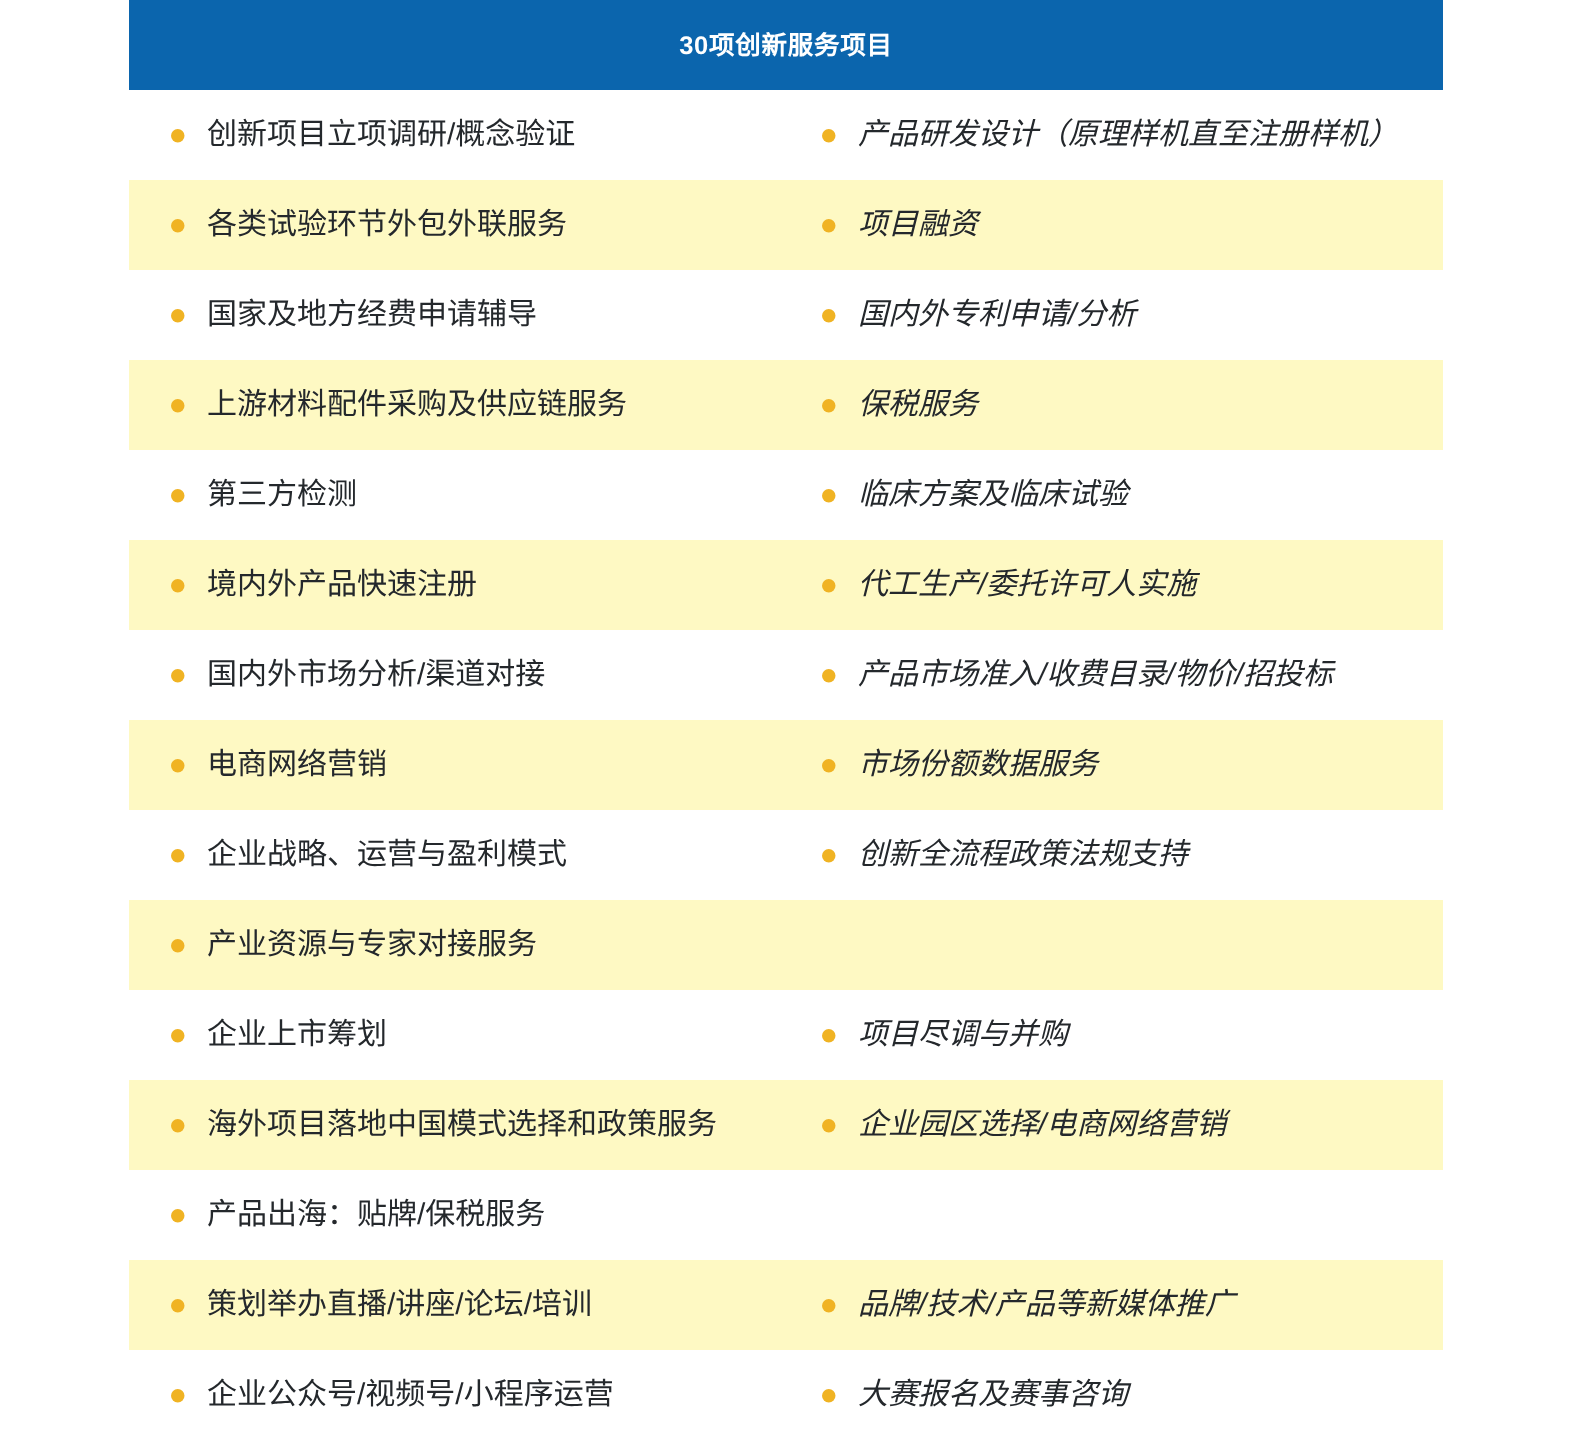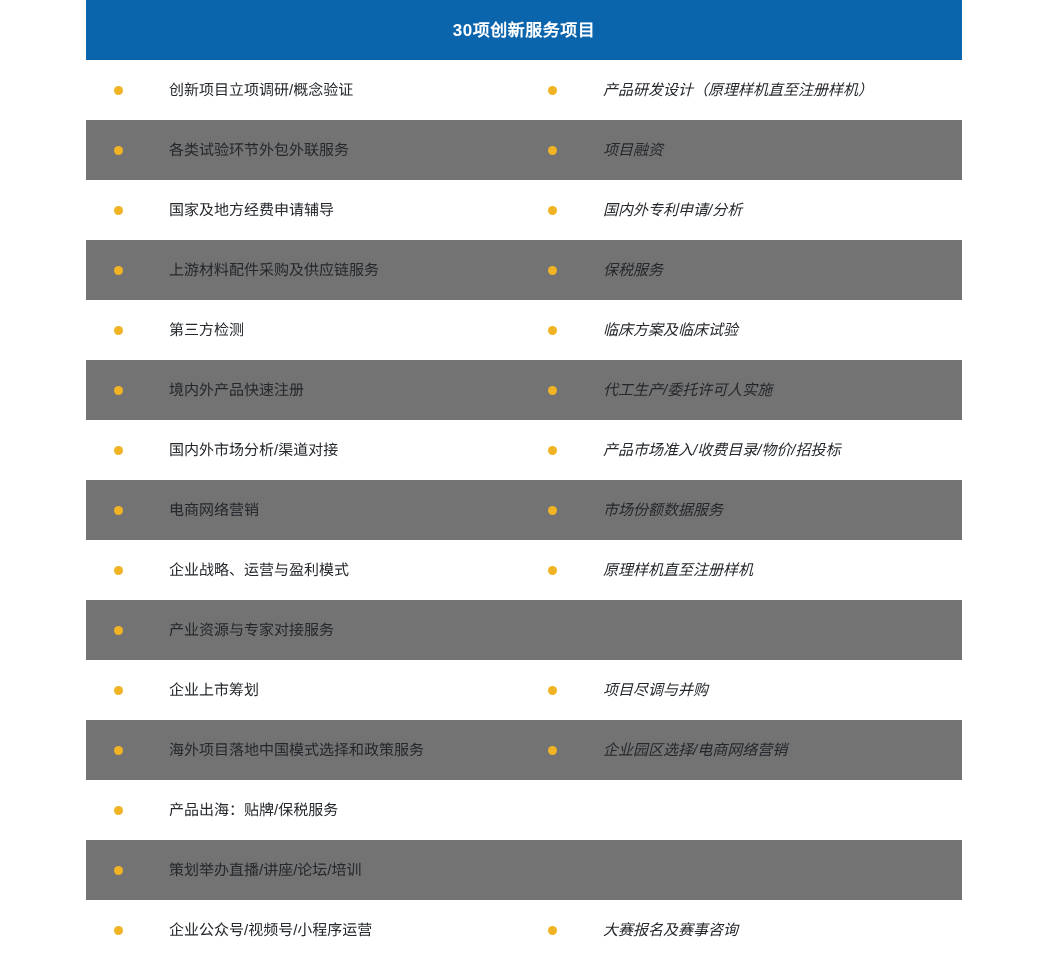--- a/index.html
+++ b/index.html
@@ -40,21 +40,21 @@
   .row {
     display: flex;
     width: 100%;
     height: 60px;
     box-sizing: border-box;
   }
   .row.even {
     background: #ffffff;
   }
   .row.odd {
-    background: #737373;
+    background: #fef9c3;
   }
   .cell {
     flex: 0 0 50%;
     width: 50%;
     box-sizing: border-box;
     display: flex;
     align-items: center;
     padding-left: 28px;
     padding-right: 12px;
     overflow: hidden;
@@ -66,25 +66,24 @@
   .bullet {
     width: 9px;
     height: 9px;
     border-radius: 50%;
     background: #f0b323;
     flex: 0 0 9px;
     margin-right: 15px;
     display: block;
   }
   .cell-text {
-    font-size: 15px;
+    font-size: 20px;
     color: #24282c;
     line-height: 1.3;
     white-space: nowrap;
-    margin-left: 31px;
   }
 </style>
 </head>
 <body>
 
 <div class="page">
 
   <div class="header">
     <div class="header-title">30项创新服务项目</div>
   </div>
@@ -170,21 +169,21 @@
           <span class="cell-text">市场份额数据服务</span>
         </div>
       </div>
       <div class="row even">
         <div class="cell">
           <span class="bullet"></span>
           <span class="cell-text">企业战略、运营与盈利模式</span>
         </div>
         <div class="cell right">
           <span class="bullet"></span>
-          <span class="cell-text">原理样机直至注册样机</span>
+          <span class="cell-text">创新全流程政策法规支持</span>
         </div>
       </div>
       <div class="row odd">
         <div class="cell">
           <span class="bullet"></span>
           <span class="cell-text">产业资源与专家对接服务</span>
         </div>
       </div>
       <div class="row even">
         <div class="cell">
@@ -210,20 +209,24 @@
         <div class="cell">
           <span class="bullet"></span>
           <span class="cell-text">产品出海：贴牌/保税服务</span>
         </div>
       </div>
       <div class="row odd">
         <div class="cell">
           <span class="bullet"></span>
           <span class="cell-text">策划举办直播/讲座/论坛/培训</span>
         </div>
+        <div class="cell right">
+          <span class="bullet"></span>
+          <span class="cell-text">品牌/技术/产品等新媒体推广</span>
+        </div>
       </div>
       <div class="row even">
         <div class="cell">
           <span class="bullet"></span>
           <span class="cell-text">企业公众号/视频号/小程序运营</span>
         </div>
         <div class="cell right">
           <span class="bullet"></span>
           <span class="cell-text">大赛报名及赛事咨询</span>
         </div>

